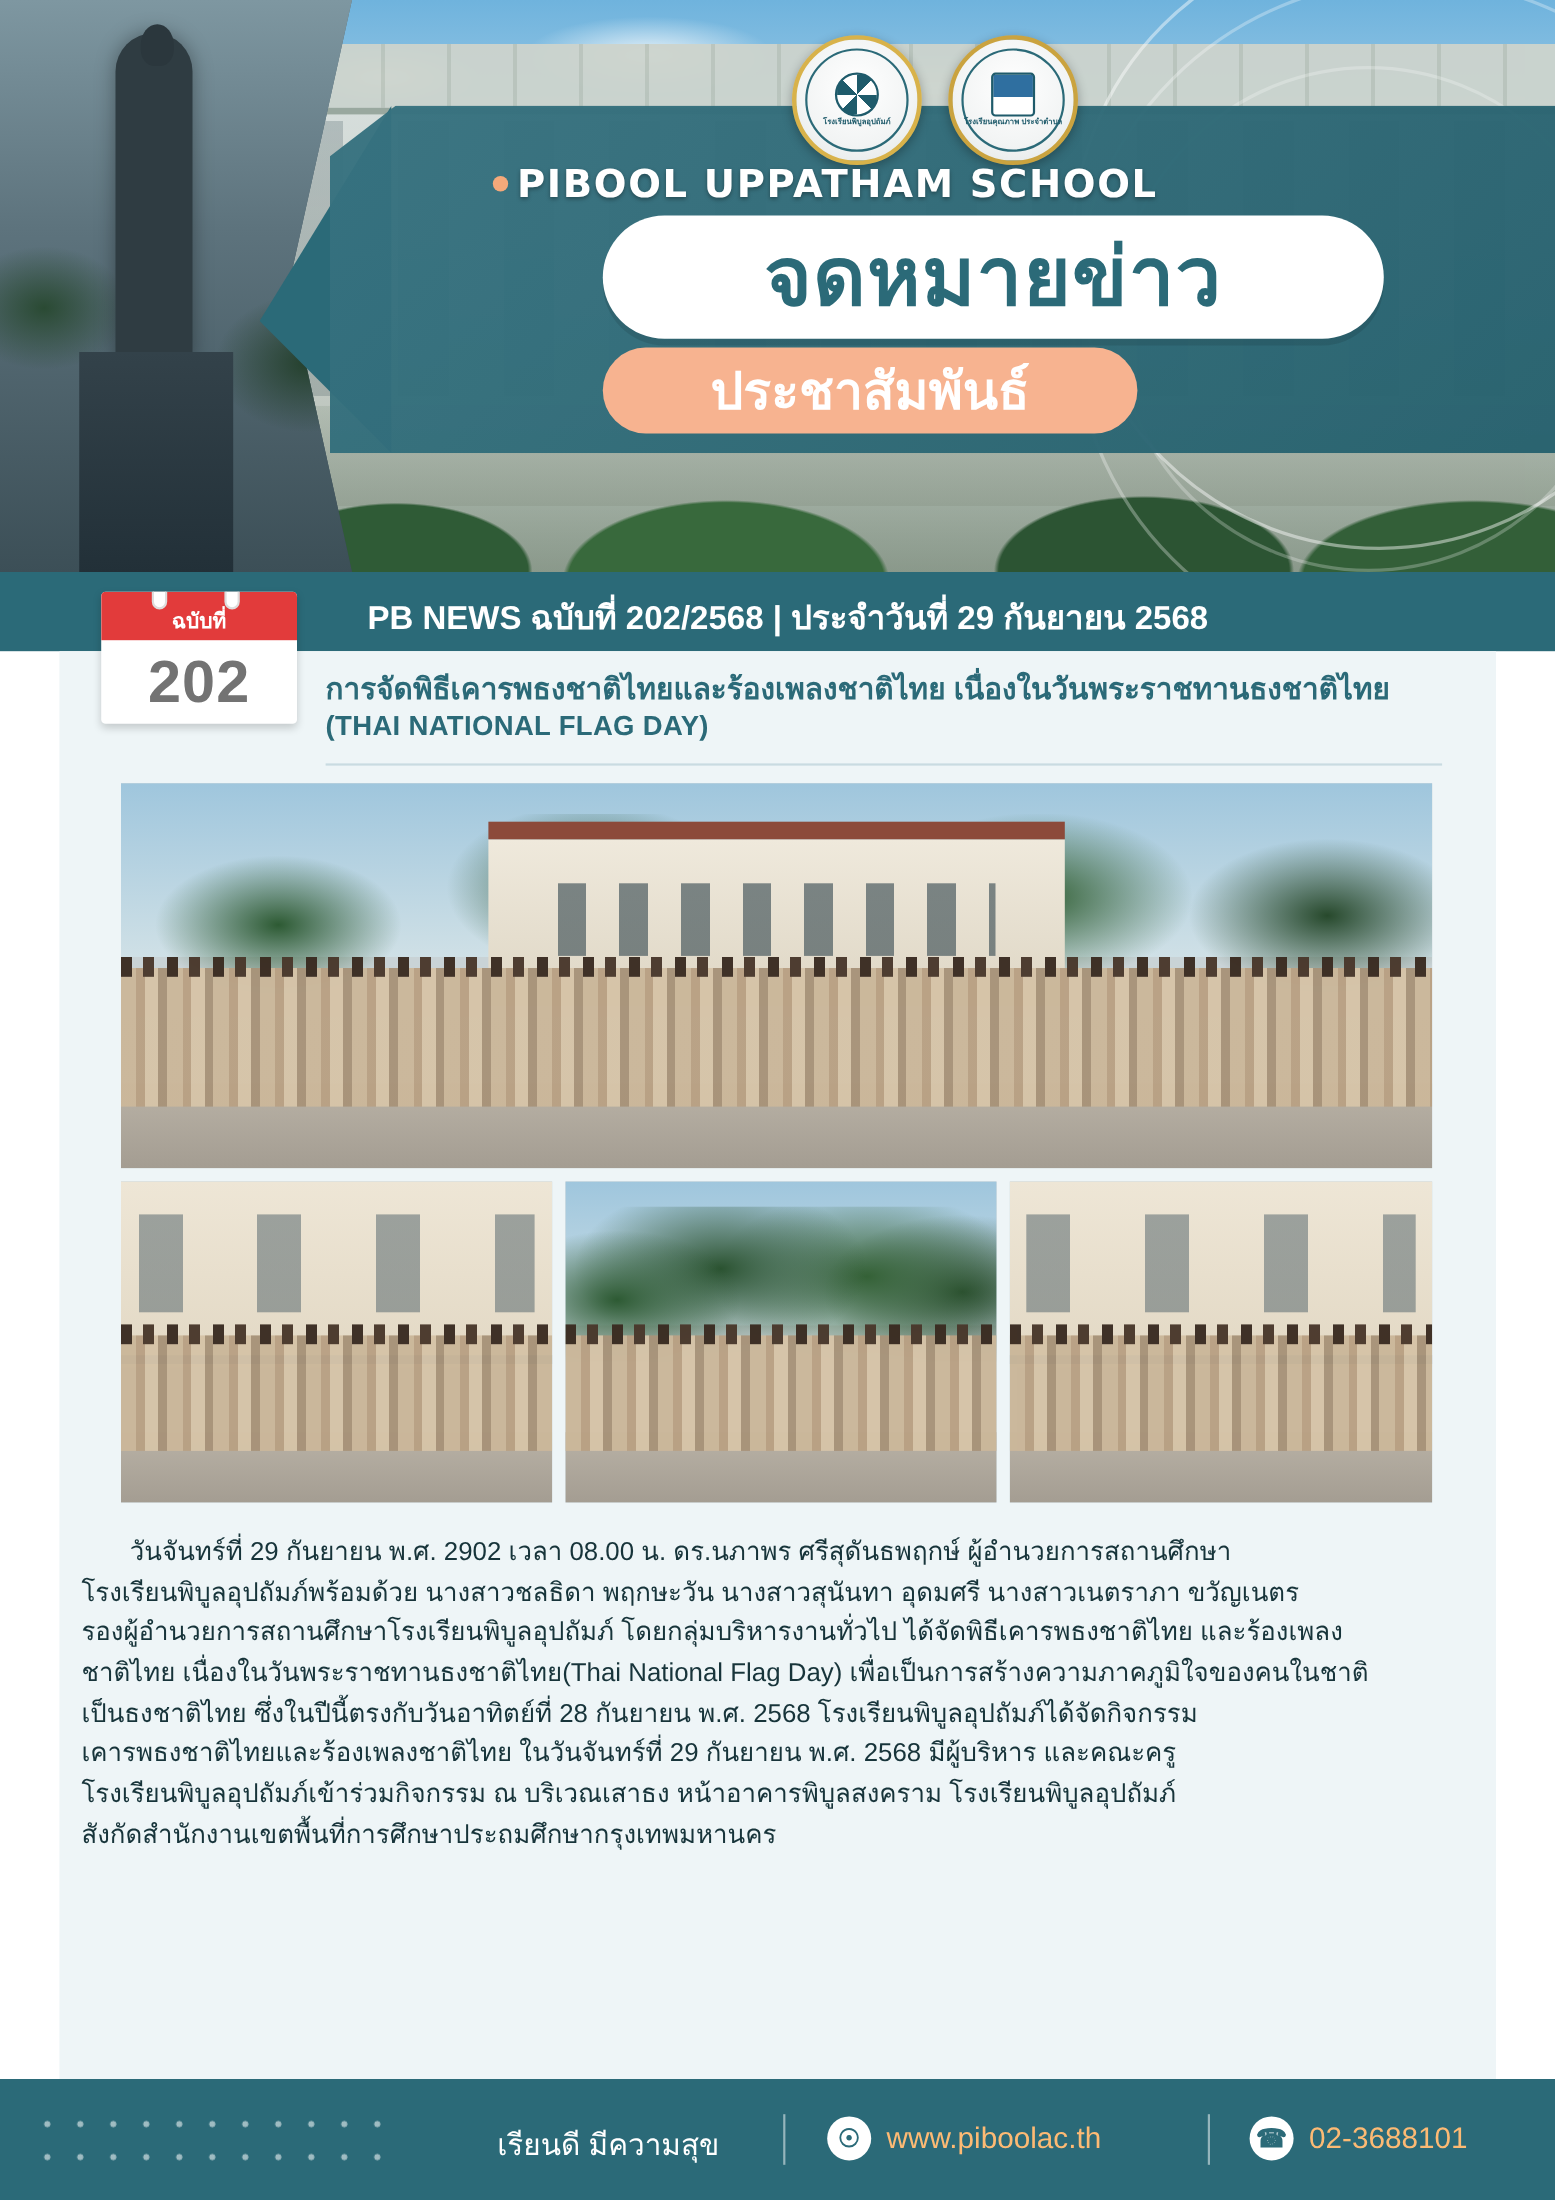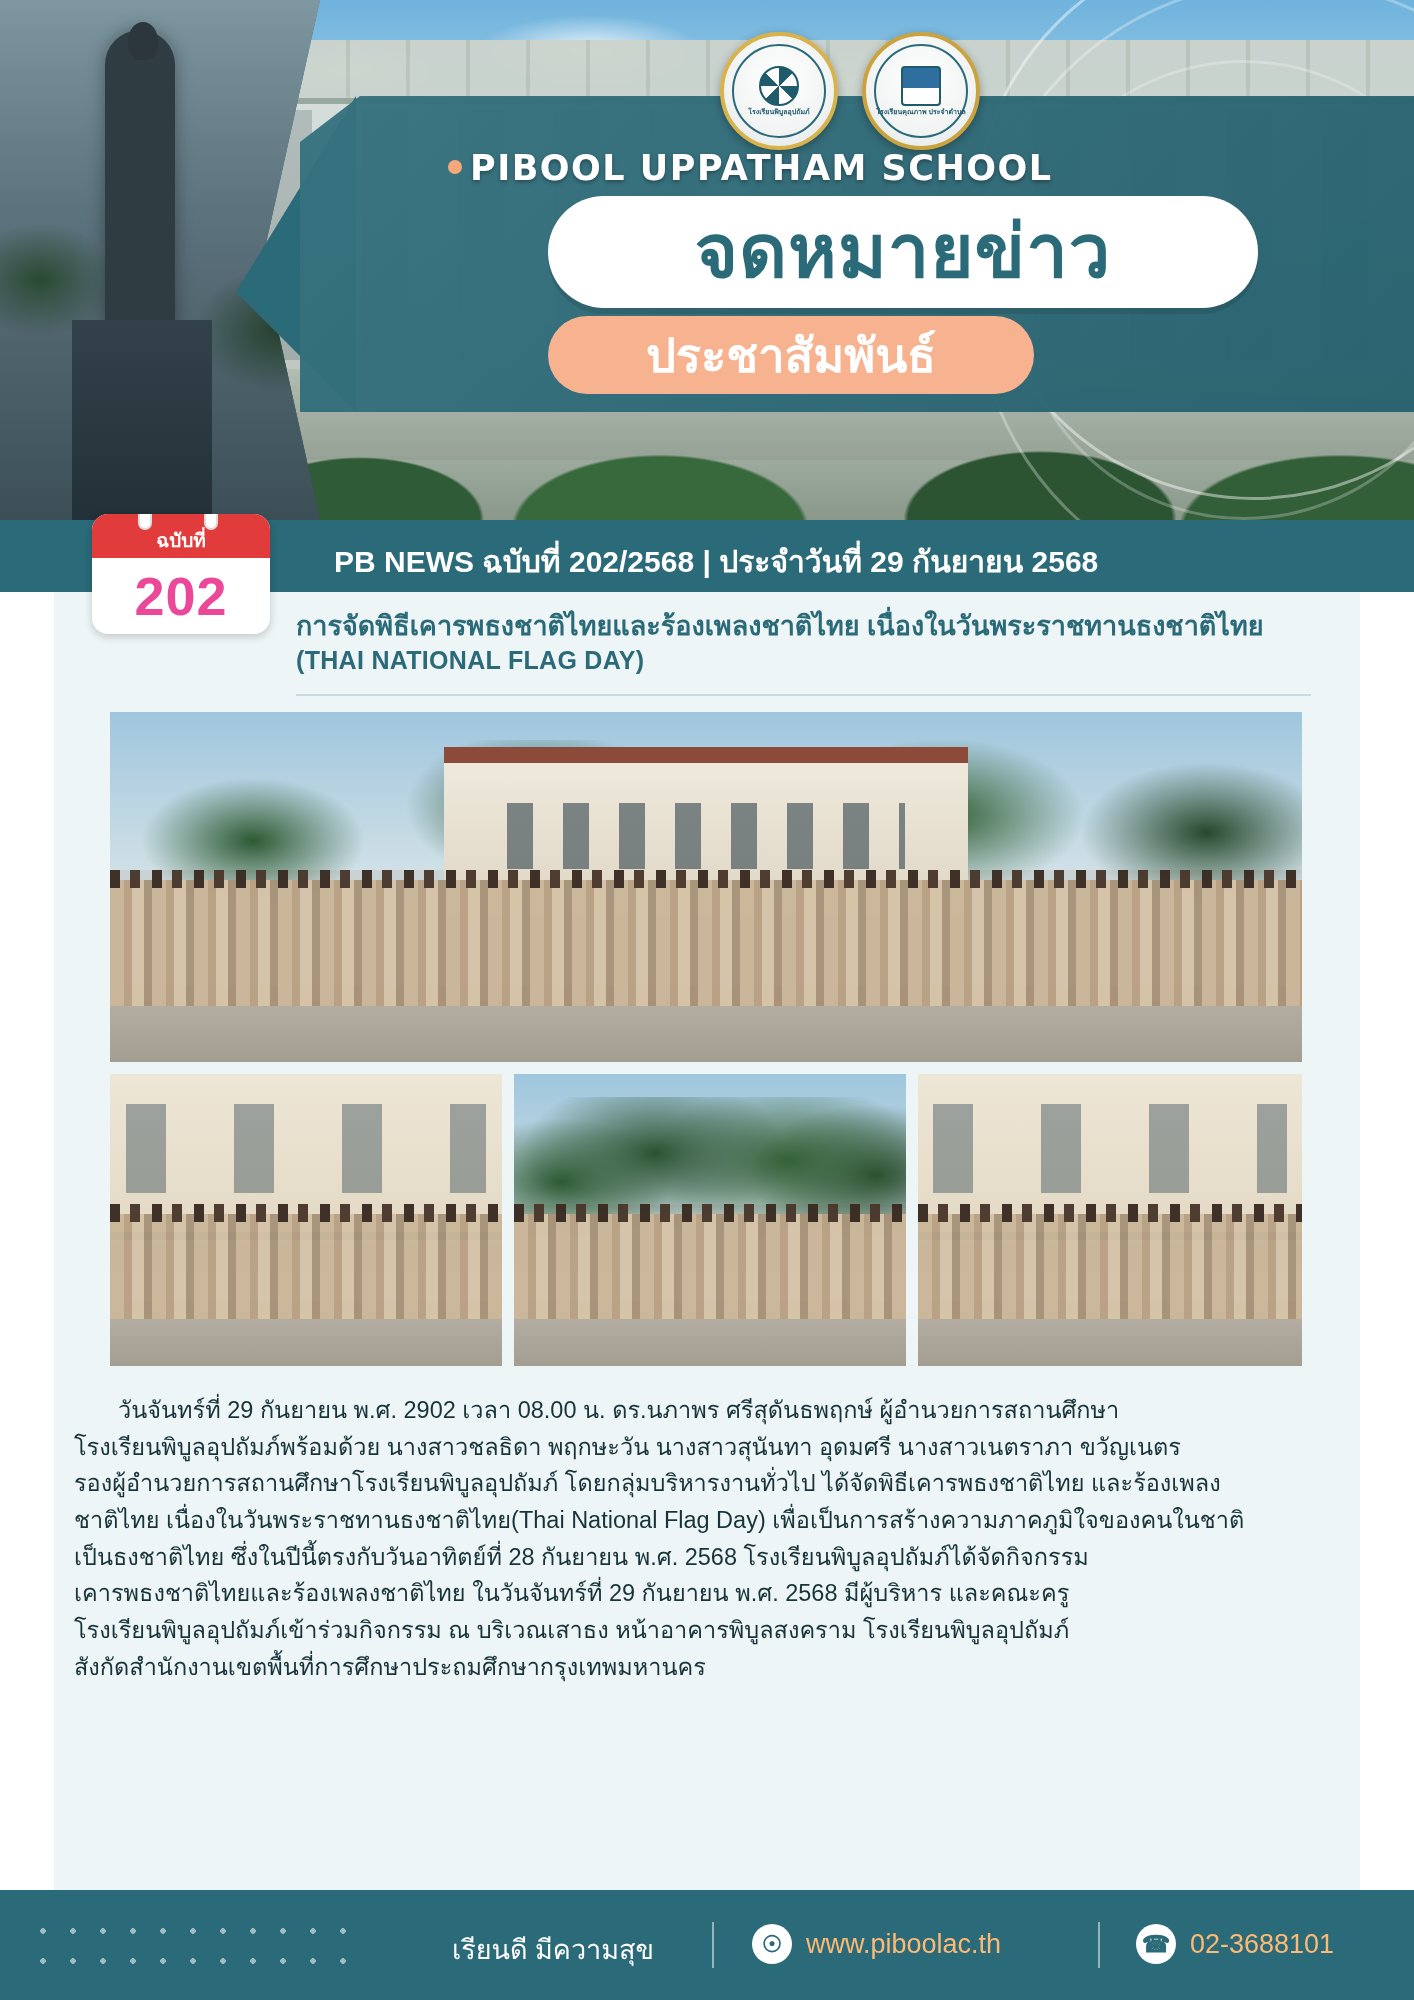--- a/index.html
+++ b/index.html
@@ -186,38 +186,38 @@
     font-size: 30px; font-weight: bold; color: #ffffff;
   }
 
   
   .panel {
     position: absolute; top: 592px; left: 54px;
     width: 1306px; height: 1298px;
     background: #eef5f7;
   }
   .calendar {
-    position: absolute; top: 514px; left: 92px;
+    position: absolute; top: 538px; left: 92px;
     width: 178px; height: 120px;
     background: #ffffff;
     box-shadow: 0 3px 8px rgba(0,0,0,.18);
-    border-radius: 16px;
+    border-radius: 4px;
     overflow: hidden;
   }
   .cal-top {
     height: 44px; background: #e23b3b; position: relative;
     display:flex; align-items:flex-end; justify-content:center;
   }
   .cal-label { font-size: 19px; color:#ffffff; font-weight: bold; padding-bottom:3px; }
   .cal-ring { position:absolute; top:-10px; width:14px; height:26px; background:#ffffff; border-radius:7px; border:2px solid #dddddd; }
   .cal-ring.r1 { left: 46px; }
   .cal-ring.r2 { left: 112px; }
   .cal-num {
     height: 76px; display:flex; align-items:center; justify-content:center;
-    font-size: 54px; font-weight: bold; color:#ec4899; letter-spacing:1px;
+    font-size: 54px; font-weight: bold; color:#737373; letter-spacing:1px;
   }
 
   .news-title {
     position: absolute; top: 608px; left: 296px; width: 1020px;
   }
   .news-title .l1 {
     font-size: 27px; font-weight: bold; color: #2b6a78; line-height: 1.35;
   }
   .news-title .l2 {
     font-size: 25px; font-weight: bold; color: #2b6a78; line-height: 1.35;

